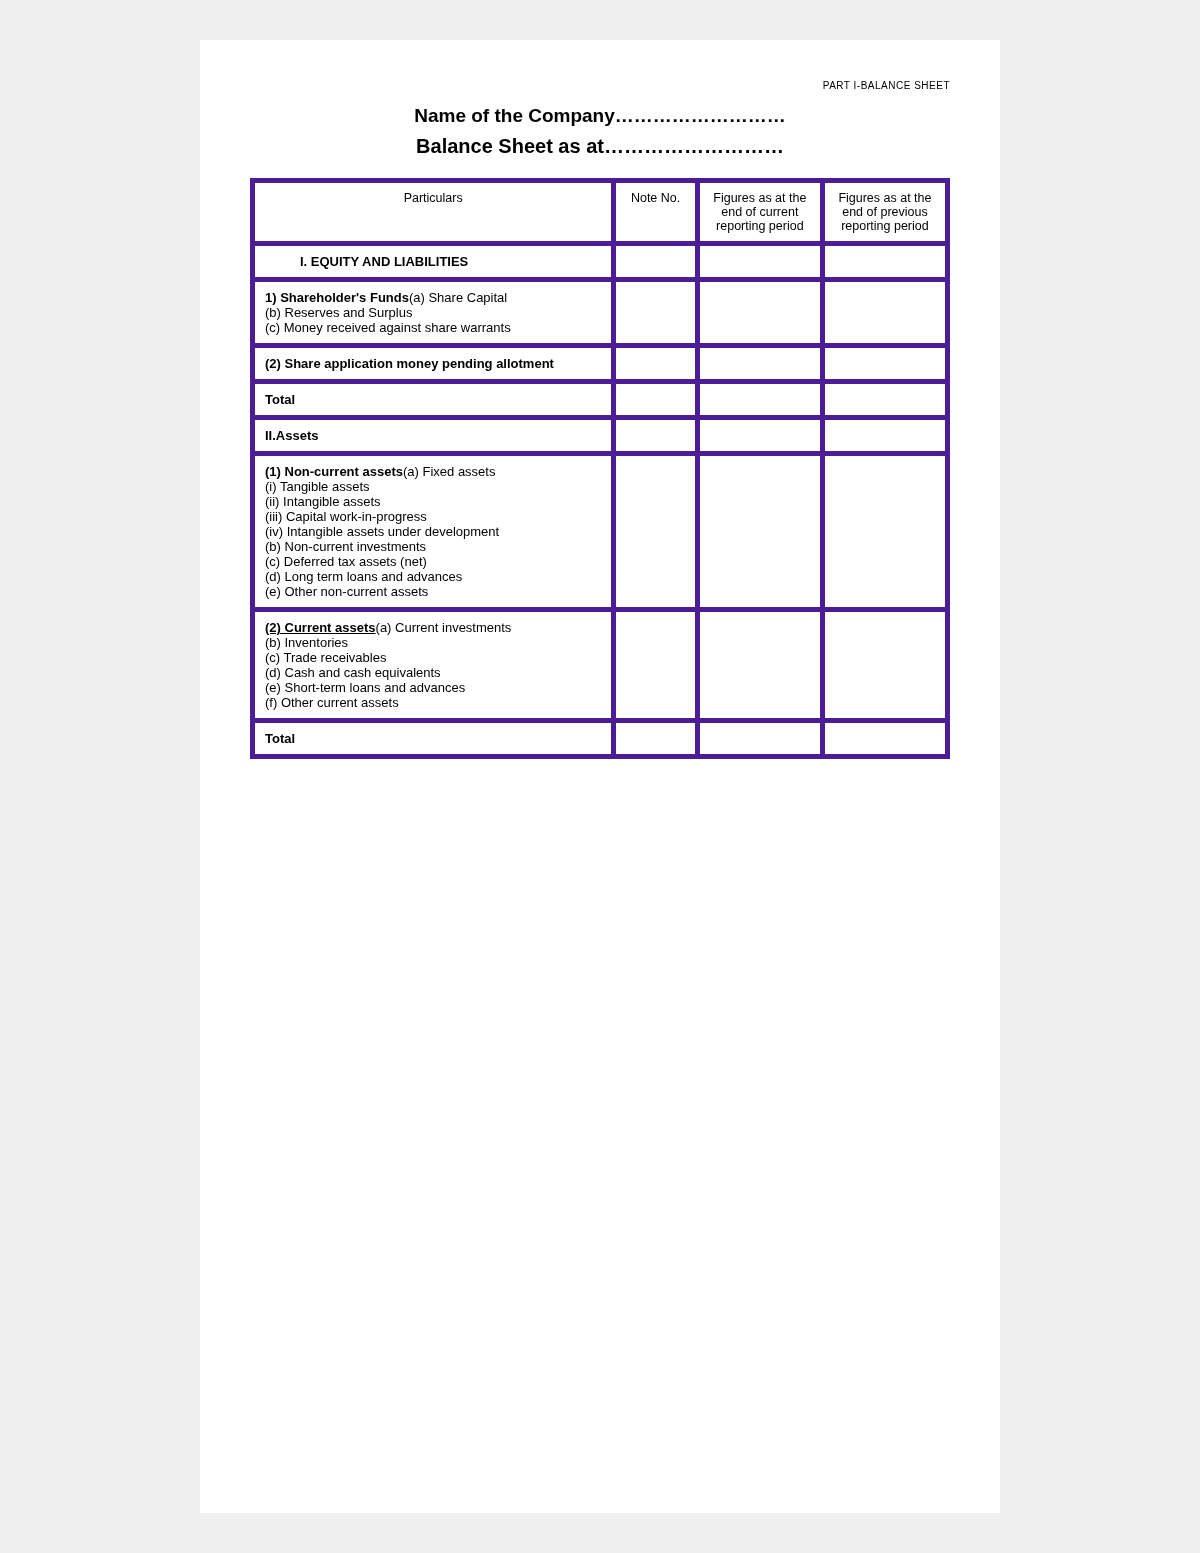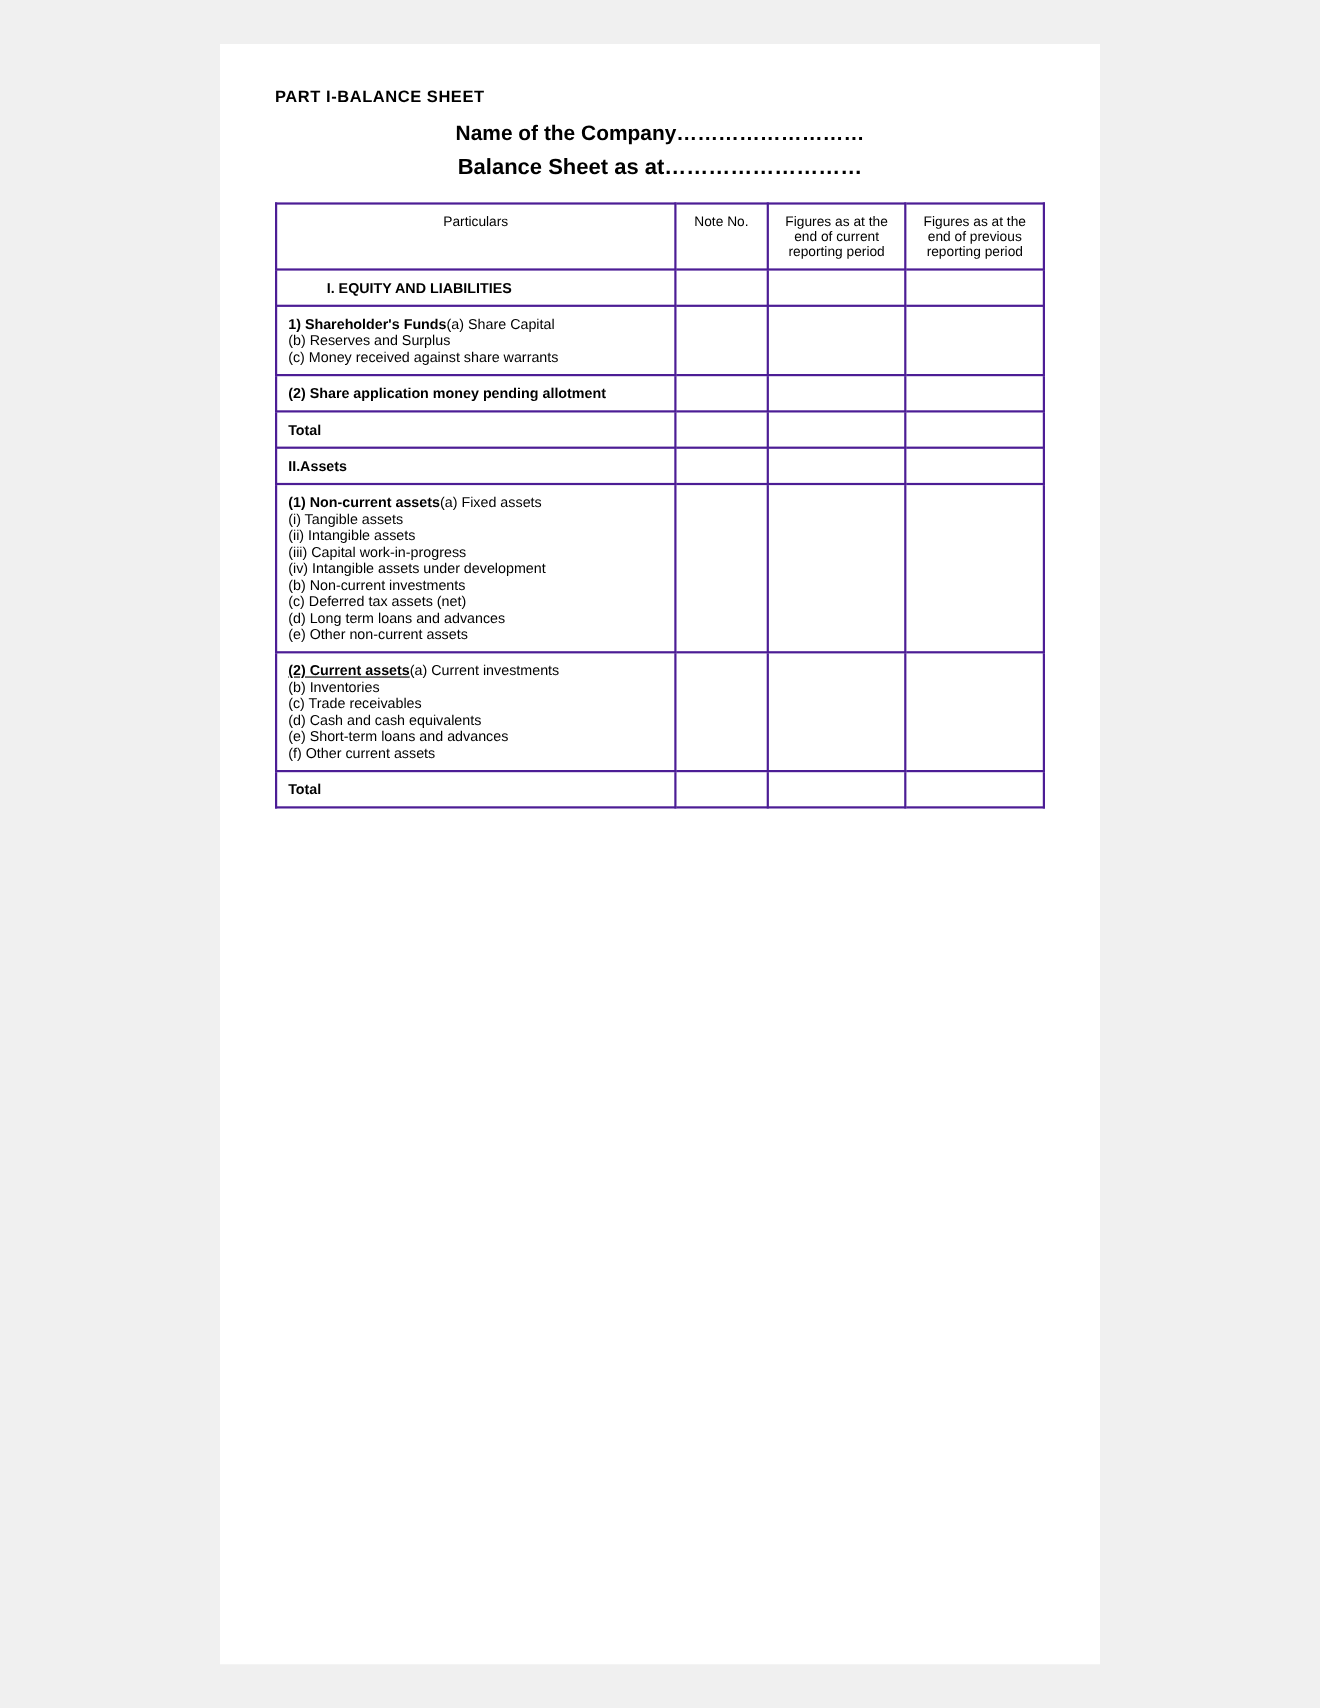--- a/index.html
+++ b/index.html
@@ -17,23 +17,23 @@
       min-height: 1553px;
     }
 
     .page {
       background: #ffffff;
       width: 800px;
       padding: 40px 50px 60px 50px;
     }
 
     .page-title {
-      text-align: left;
-      font-size: 15px;
-      font-weight: bold;
+      text-align: right;
+      font-size: 10px;
+      font-weight: normal;
       letter-spacing: 0.5px;
       margin-bottom: 14px;
       font-family: Arial, sans-serif;
     }
 
     .subtitle {
       text-align: center;
       font-size: 19px;
       font-weight: bold;
       margin-bottom: 8px;
@@ -49,21 +49,21 @@
     }
 
     table {
       width: 100%;
       border-collapse: collapse;
       font-size: 13px;
       font-family: Arial, sans-serif;
     }
 
     table, th, td {
-      border: 2px solid #4c1d95;
+      border: 5px solid #4c1d95;
     }
 
     th, td {
       padding: 8px 10px;
       vertical-align: top;
     }
 
     .col-particulars {
       width: 52%;
     }

